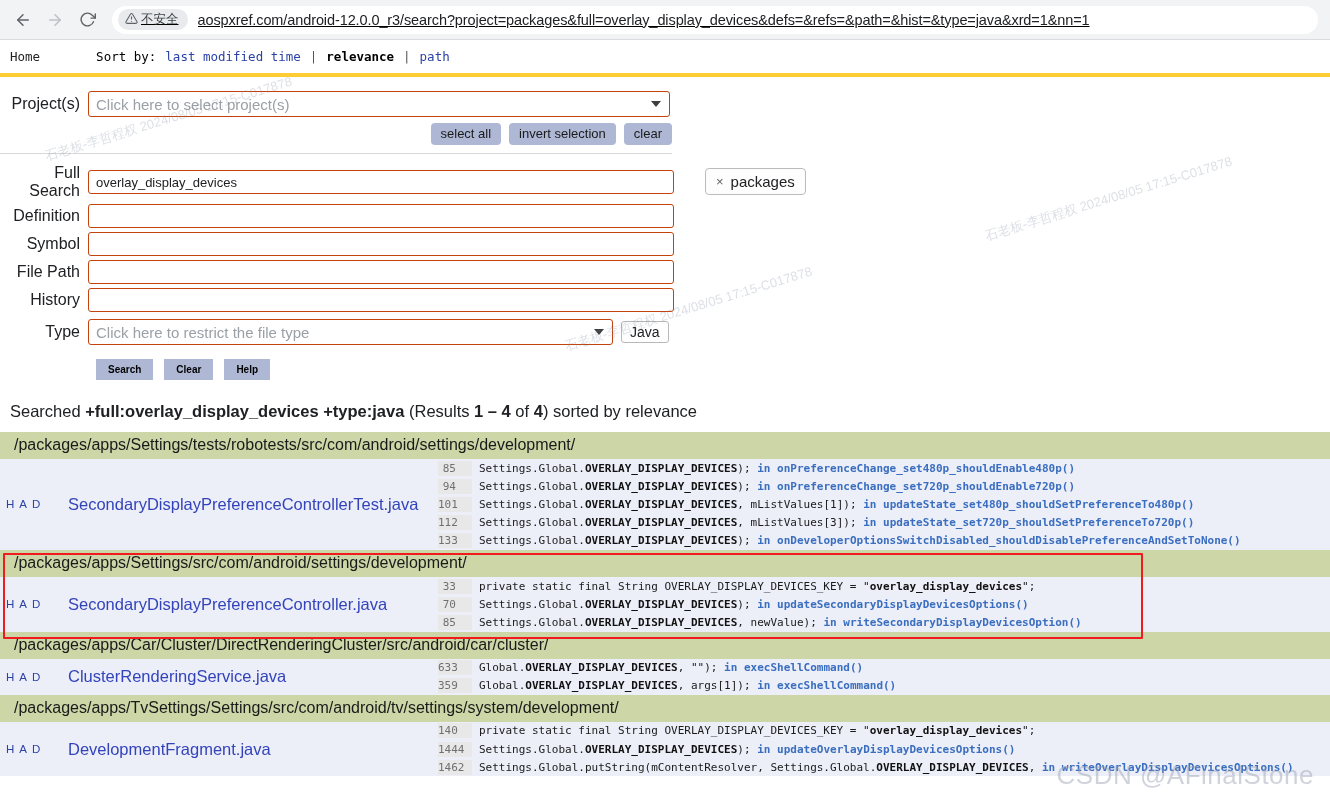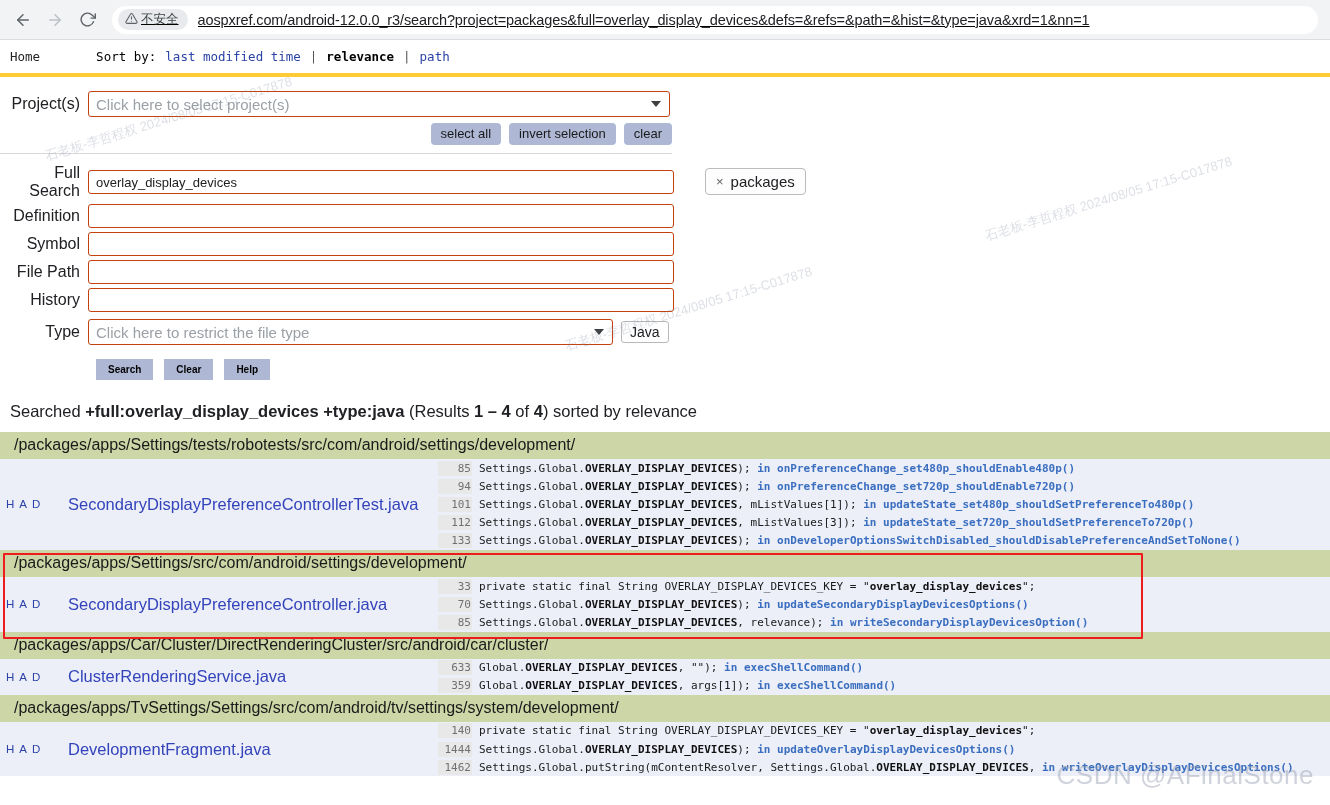--- a/index.html
+++ b/index.html
@@ -218,21 +218,21 @@
     font-family:"DejaVu Sans Mono", monospace;
     font-size:11px;
     white-space:nowrap;
   }
   .lineno{
     width:34px;
     flex:0 0 auto;
     background:#e8e8e8;
     color:#707070;
     text-align:right;
-    padding-right:1px;
+    padding-right:16px;
     height:15px;
     line-height:15px;
     font-size:11px;
     margin-right:7px;
   }
   .code{ color:#1a1a1a; }
   .code .kw{ font-weight:bold; color:#111111; }
   .code .inpart{ color:#3a6ebf; font-weight:bold; }
 
   .highlight-box{
@@ -414,21 +414,21 @@
         <div class="snip-row">
           <span class="lineno">33</span>
           <span class="code"><span>private static final String OVERLAY_DISPLAY_DEVICES_KEY = "</span><span class="kw">overlay_display_devices</span><span>";</span></span>
         </div>
         <div class="snip-row">
           <span class="lineno">70</span>
           <span class="code"><span>Settings.Global.</span><span class="kw">OVERLAY_DISPLAY_DEVICES</span><span>);</span><span>  </span><span class="inpart">in updateSecondaryDisplayDevicesOptions()</span></span>
         </div>
         <div class="snip-row">
           <span class="lineno">85</span>
-          <span class="code"><span>Settings.Global.</span><span class="kw">OVERLAY_DISPLAY_DEVICES</span><span>, relevance);</span><span>  </span><span class="inpart">in writeSecondaryDisplayDevicesOption()</span></span>
+          <span class="code"><span>Settings.Global.</span><span class="kw">OVERLAY_DISPLAY_DEVICES</span><span>, newValue);</span><span>  </span><span class="inpart">in writeSecondaryDisplayDevicesOption()</span></span>
         </div>
       </div>
     </div>
     <div class="dir-header">/packages/apps/Car/Cluster/DirectRenderingCluster/src/android/car/cluster/</div>
     <div class="file-block">
       <div class="hadcol">H A D</div>
       <div class="filename">ClusterRenderingService.java</div>
       <div class="snips">
         <div class="snip-row">
           <span class="lineno">633</span>

